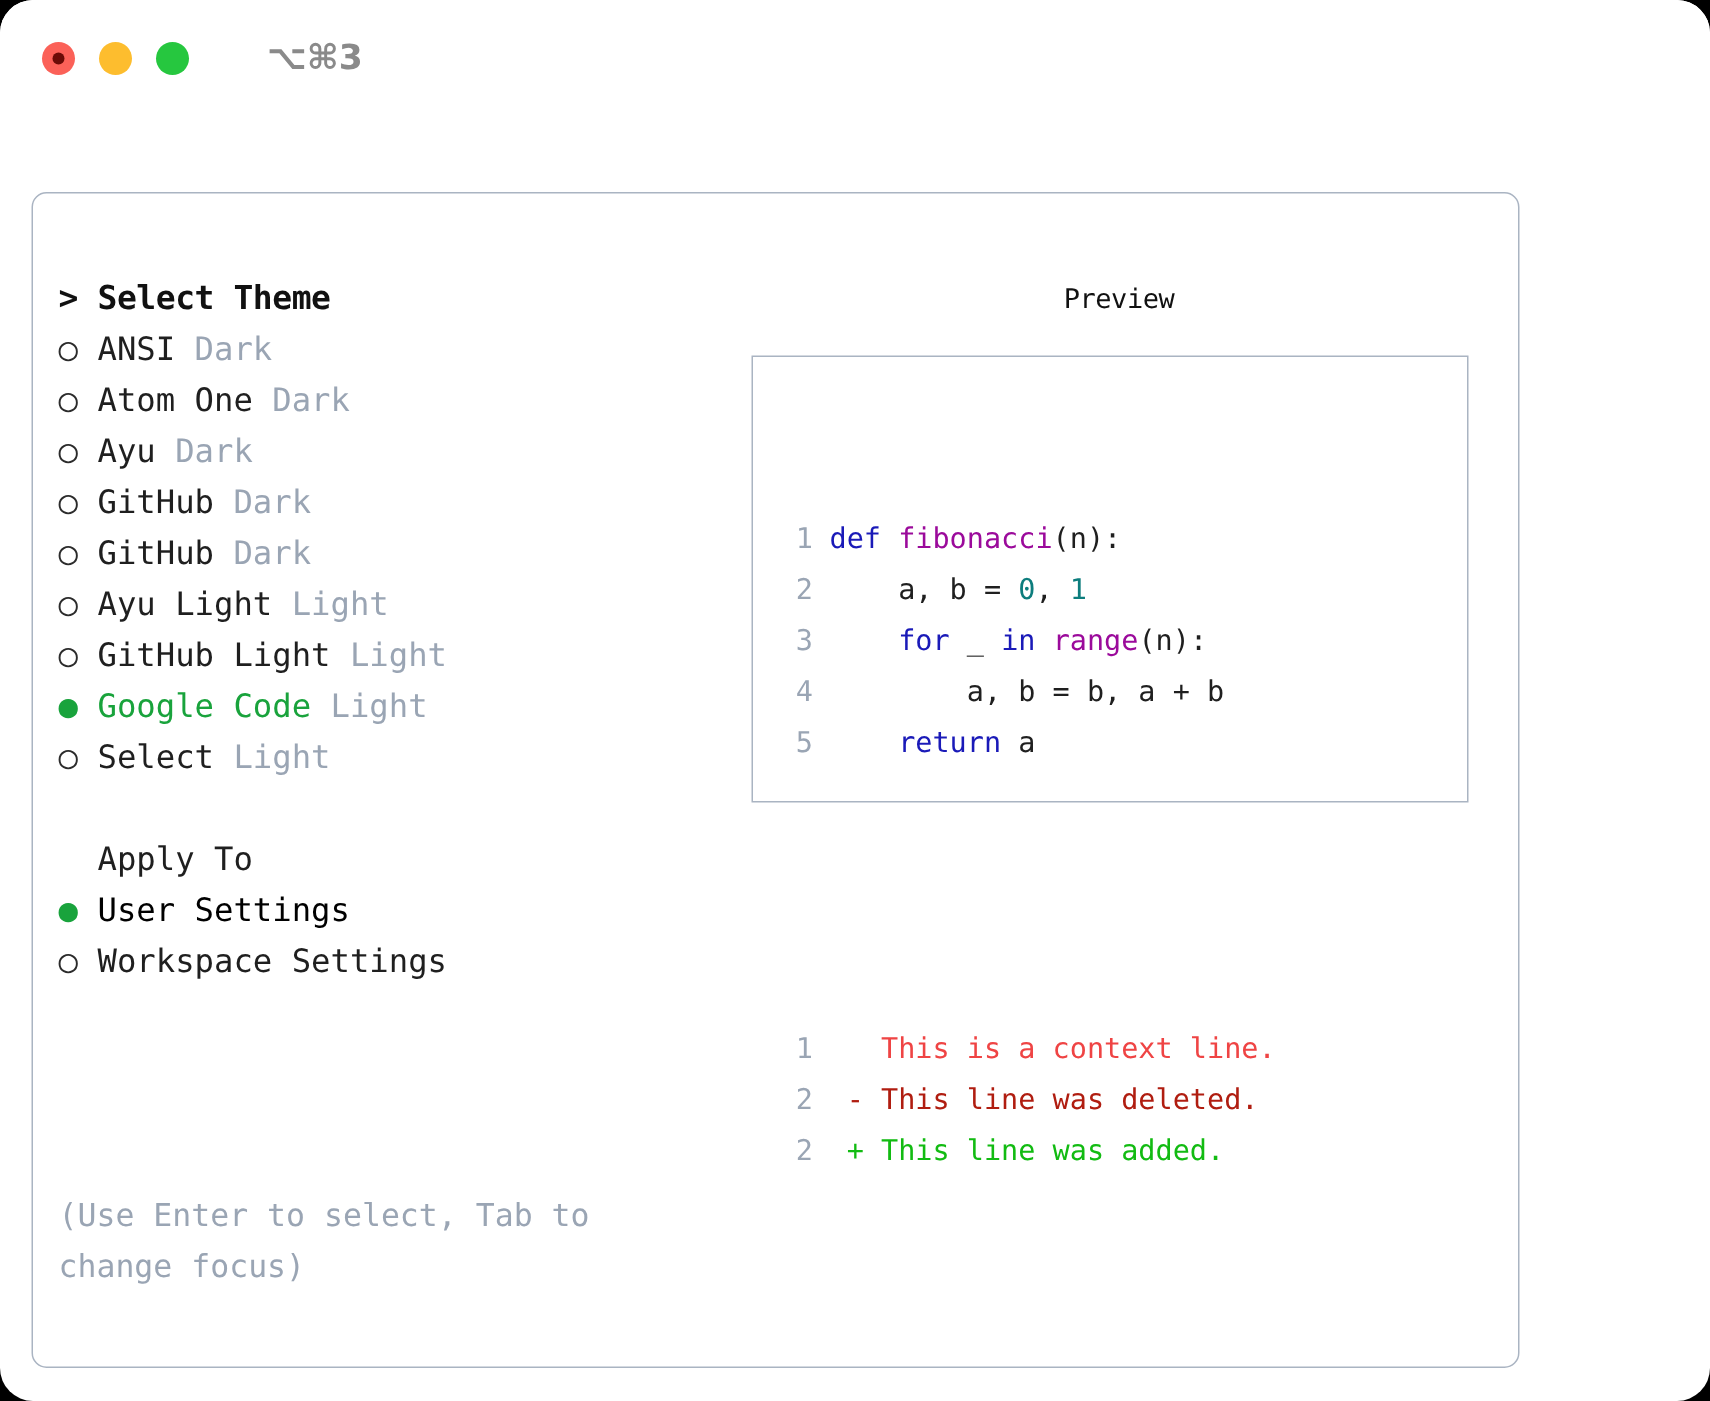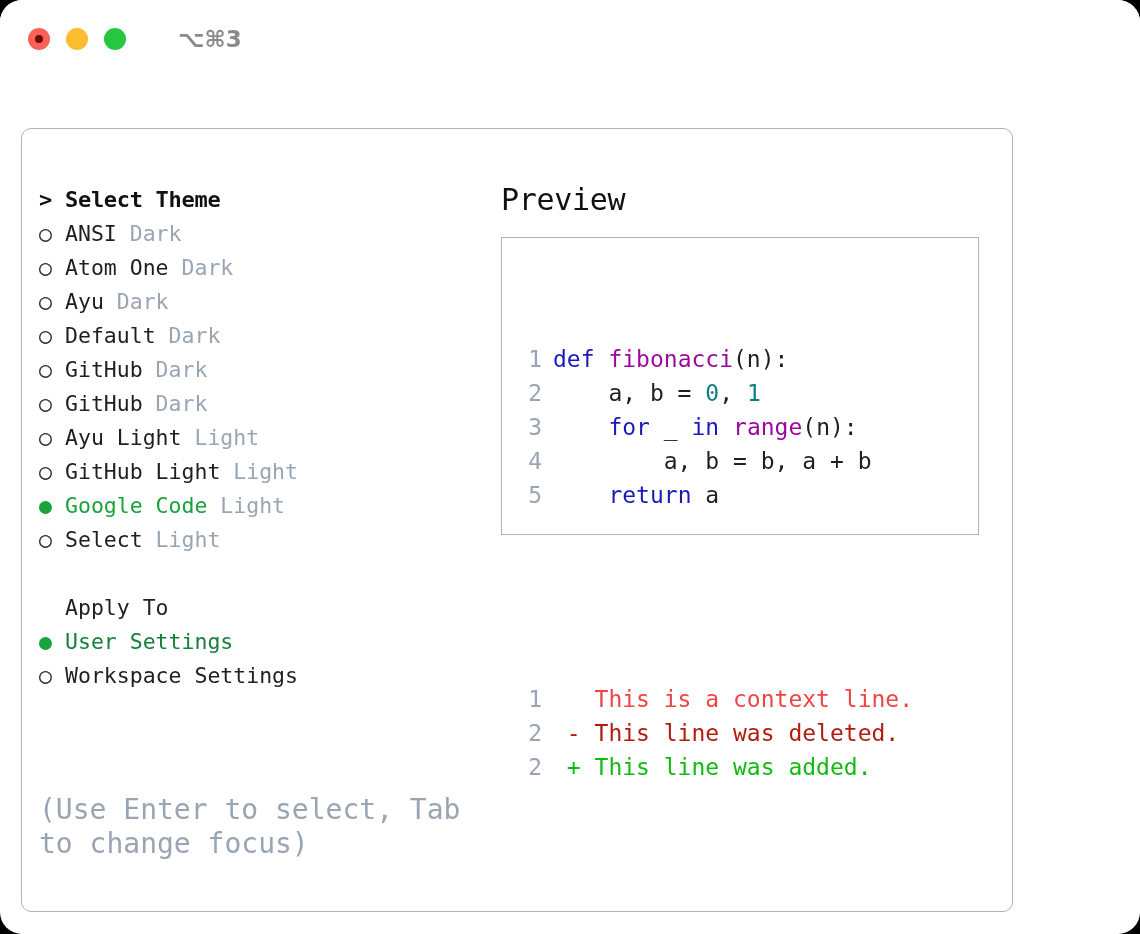--- a/index.html
+++ b/index.html
@@ -106,60 +106,61 @@
   .theme-name  { color: #1f1f1f; }
   .theme-name.sel { color: #19a33c; }
   .theme-kind  { color: #9aa5b4; }
 
   .section-title {
     color: #1f1f1f;
     padding-left: 26px;
   }
 
   .apply-name { color: #1f1f1f; }
-  .apply-name.sel { color: #15803d; }
+  .apply-name.sel { color: #000000; }
 
   #hint {
     position: absolute;
     left: 17px; top: 664px;
     width: 430px;
     color: #9aa5b4;
-    font-size: 28px;
+    font-size: 21px;
     line-height: 34px;
   }
 
   .spacer { height: 34px; }
 
   
   #right-col {
     position: absolute;
     left: 479px; top: 54px;
     width: 490px;
   }
 
   #preview-title {
-    font-size: 30px;
+    font-size: 18px;
     color: #111111;
     letter-spacing: -0.3px;
     height: 34px;
     line-height: 34px;
+    text-align: center;
   }
 
   #preview-box {
     position: absolute;
     left: 0; top: 54px;
     width: 478px; height: 298px;
     border: 1.6px solid #aab4c2;
     background: #ffffff;
   }
 
   #code {
     position: absolute;
     left: 10px; top: 36px;
-    font-size: 23px;
+    font-size: 19px;
     line-height: 34px;
     white-space: pre;
   }
 
   .cl { white-space: pre; }
   .ln {
     display: inline-block;
     width: 30px;
     text-align: right;
     color: #9aa5b4;
@@ -197,21 +198,20 @@
     <div id="left-col">
 
       <div class="row hdr">
         <span class="caret">&gt;</span><span>Select Theme</span>
       </div>
 
       <div id="theme-list">
           <div class="row"><span class="bullet bullet-empty">○</span><span class="theme-name">ANSI</span><span class="theme-kind"> Dark</span></div>
           <div class="row"><span class="bullet bullet-empty">○</span><span class="theme-name">Atom One</span><span class="theme-kind"> Dark</span></div>
           <div class="row"><span class="bullet bullet-empty">○</span><span class="theme-name">Ayu</span><span class="theme-kind"> Dark</span></div>
-          <div class="row"><span class="bullet bullet-empty">○</span><span class="theme-name">Default</span><span class="theme-kind"> Dark</span></div>
           <div class="row"><span class="bullet bullet-empty">○</span><span class="theme-name">GitHub</span><span class="theme-kind"> Dark</span></div>
           <div class="row"><span class="bullet bullet-empty">○</span><span class="theme-name">GitHub</span><span class="theme-kind"> Dark</span></div>
           <div class="row"><span class="bullet bullet-empty">○</span><span class="theme-name">Ayu Light</span><span class="theme-kind"> Light</span></div>
           <div class="row"><span class="bullet bullet-empty">○</span><span class="theme-name">GitHub Light</span><span class="theme-kind"> Light</span></div>
           <div class="row"><span class="bullet bullet-filled">●</span><span class="theme-name sel">Google Code</span><span class="theme-kind"> Light</span></div>
           <div class="row"><span class="bullet bullet-empty">○</span><span class="theme-name">Select</span><span class="theme-kind"> Light</span></div>
         </div>
 
       <div class="spacer"></div>
 

